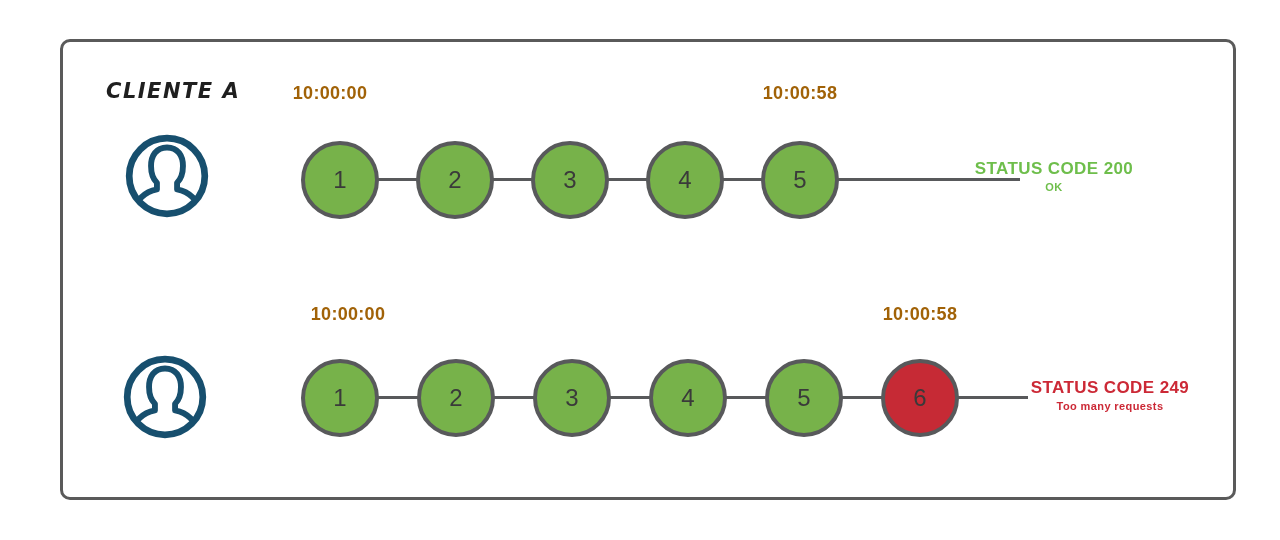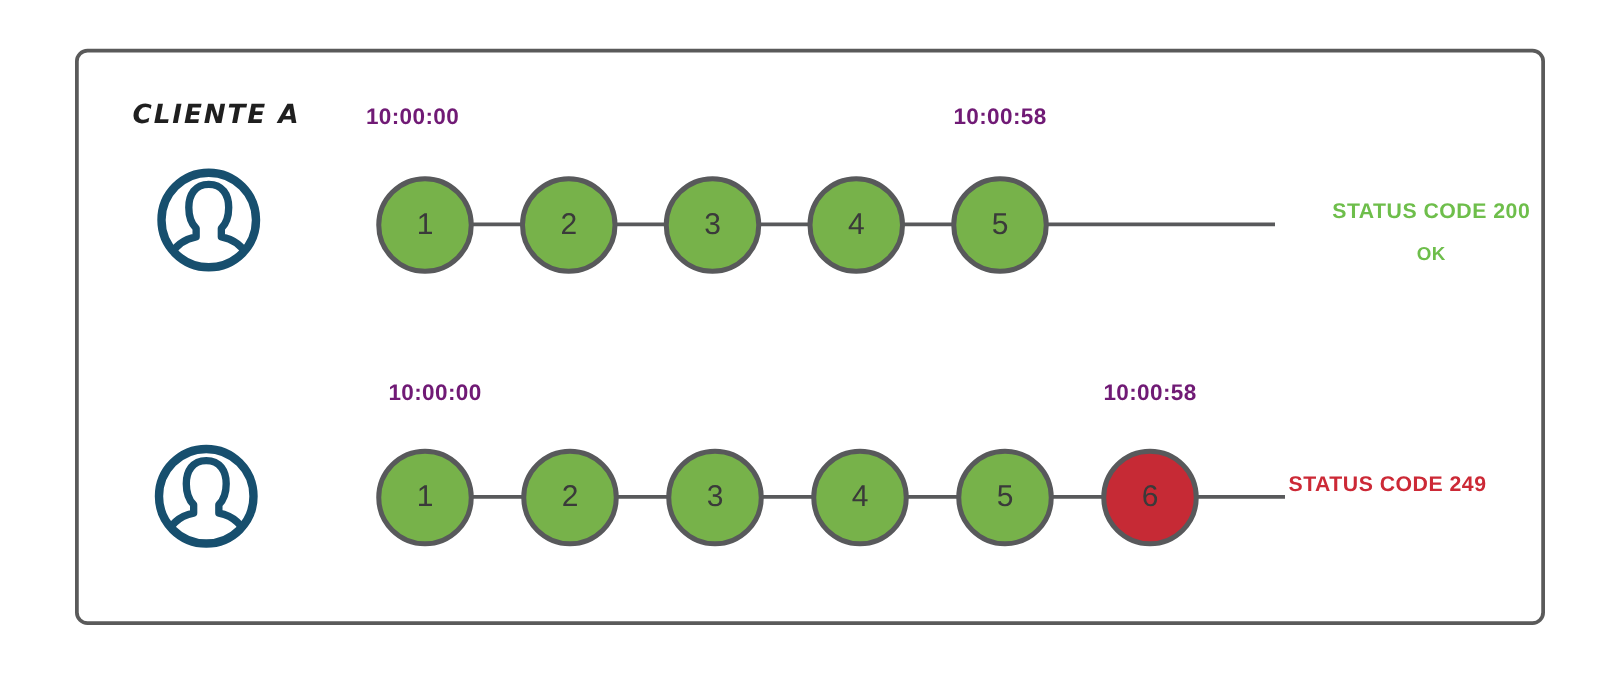--- a/index.html
+++ b/index.html
@@ -17,45 +17,45 @@
     font-style:italic;font-weight:700;font-size:21px;color:#1f1f1f;
     letter-spacing:1.5px;white-space:nowrap;
   }
   #label-a{left:106px;top:79px;}
   #label-b{left:104px;top:300px;}
   .avatar{position:absolute;width:84px;height:84px;}
   #avatar-a{left:125px;top:134px;}
   #avatar-b{left:123px;top:355px;}
   .time{
     position:absolute;width:140px;text-align:center;
-    font-weight:700;font-size:18px;color:#701a75;letter-spacing:0.3px;
+    font-weight:700;font-size:18px;color:#a16207;letter-spacing:0.3px;
   }
   #time-a-start{left:260px;top:83px;}
   #time-a-end{left:730px;top:83px;}
   #time-b-start{left:278px;top:304px;}
   #time-b-end{left:850px;top:304px;}
   .track-line{position:absolute;height:3px;background:#58595b;z-index:1;}
   #line-a{left:340px;top:178px;width:680px;}
   #line-b{left:340px;top:396px;width:688px;}
   .circle{
     position:absolute;width:70px;height:70px;border-radius:50%;
     border:4px solid #58595b;z-index:2;
     display:flex;align-items:center;justify-content:center;
     font-size:24px;color:#3a3a3a;
   }
   .circle.green{background:#77b24a;}
   .circle.red{background:#c62a35;}
   .status{
     position:absolute;width:180px;text-align:center;
     font-weight:700;letter-spacing:0.4px;line-height:1.25;
   }
-  #status-a{left:1055px;top:158px;color:#6ebe4b;}
+  #status-a{left:964px;top:158px;color:#6ebe4b;}
   #status-b{left:1020px;top:377px;color:#cc2936;}
   .status .code{font-size:17px;}
-  .status .detail{font-size:15px;margin-top:16px;}
+  .status .detail{font-size:11px;margin-top:2px;}
 </style>
 </head>
 <body>
 
 <div class="stage">
   <div class="frame"></div>
 
   <div id="label-a" class="client-label">CLIENTE A</div>
 
   <svg id="avatar-a" class="avatar" viewBox="0 0 100 100">
@@ -108,14 +108,15 @@
       <div class="circle green" style="left: 301px; top: 359px;">1</div>
       <div class="circle green" style="left: 417px; top: 359px;">2</div>
       <div class="circle green" style="left: 533px; top: 359px;">3</div>
       <div class="circle green" style="left: 649px; top: 359px;">4</div>
       <div class="circle green" style="left: 765px; top: 359px;">5</div>
       <div class="circle red" style="left: 881px; top: 359px;">6</div>
     </div>
 
   <div id="status-b" class="status">
     <div class="code">STATUS CODE 249</div>
+    <div class="detail">Too many requests</div>
   </div>
 </div>
 
 </body></html>

